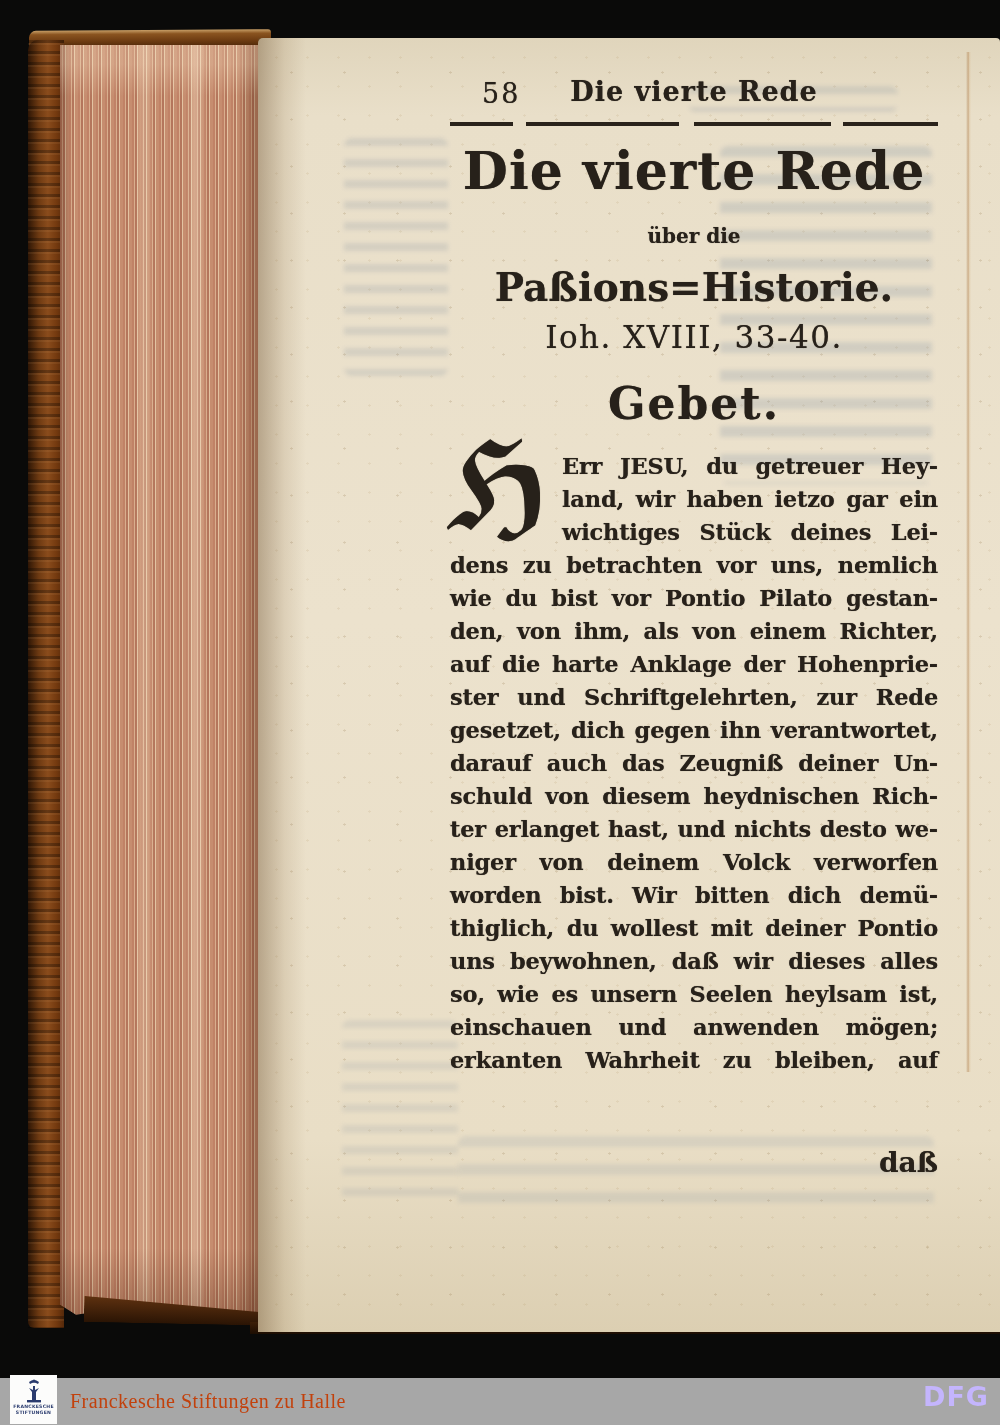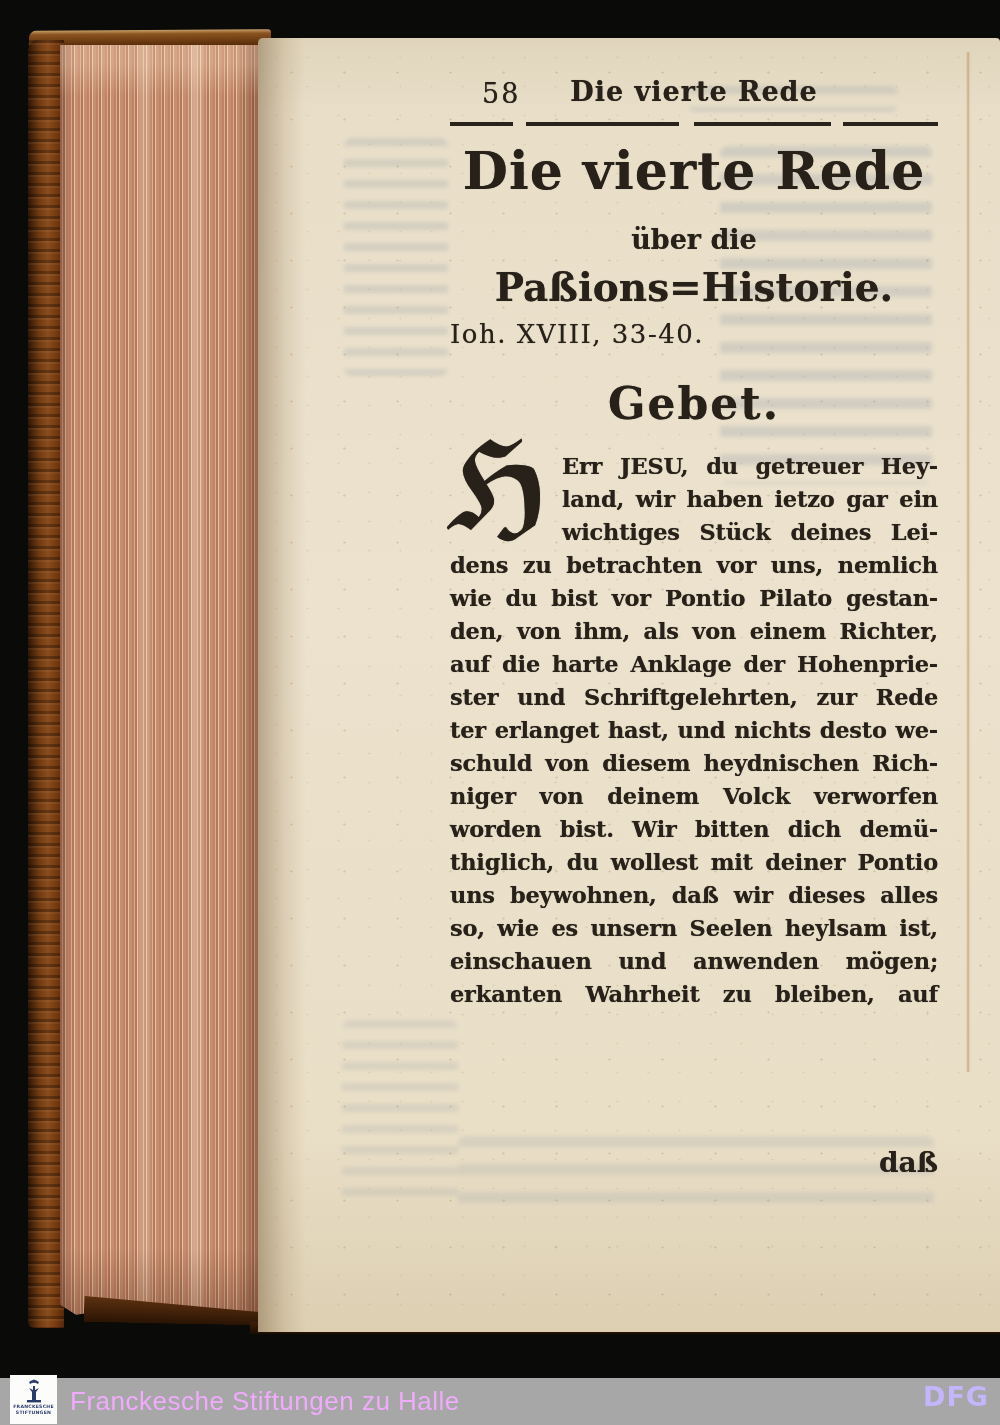--- a/index.html
+++ b/index.html
@@ -41,23 +41,23 @@
     filter:blur(.4px);}
   
   .ink{color:#27211a;text-shadow:0 0 .7px rgba(35,27,18,.65);}
   .col{position:absolute;left:192px;width:488px;}
   .pagenum{top:40px;font-size:27px;letter-spacing:2px;}
   .runhead{top:38px;text-align:center;font-weight:700;font-size:27px;letter-spacing:1px;}
   .rule{top:84px;height:4px;background:
     linear-gradient(90deg,#2a231b 0 13%,transparent 13% 15.5%,#2a231b 15.5% 47%,transparent 47% 50%,#2a231b 50% 78%,transparent 78% 80.5%,#2a231b 80.5% 100%);
     filter:blur(.3px);}
   .title1{top:102px;text-align:center;font-weight:700;font-size:52px;letter-spacing:1px;}
-  .title2{top:186px;text-align:center;font-weight:700;font-size:27px;}
+  .title2{top:186px;text-align:center;font-weight:700;font-size:20px;}
   .title3{top:226px;text-align:center;font-weight:700;font-size:39px;}
-  .scripture{top:281px;text-align:left;font-weight:400;font-size:26px;letter-spacing:1.5px;}
+  .scripture{top:281px;text-align:center;font-weight:400;font-size:31px;letter-spacing:1.5px;}
   .gebet{top:340px;text-align:center;font-weight:700;font-size:44px;letter-spacing:2px;}
   .bodytext{top:412px;font-weight:700;font-size:22.5px;}
   .bline{text-align:justify;text-align-last:justify;line-height:33px;height:33px;letter-spacing:-.2px;}
   .dropcap{float:left;width:112px;height:99px;position:relative;}
   .dropcap span{position:absolute;left:-6px;top:-14px;font-size:118px;line-height:99px;
     font-family:"DejaVu Serif","DejaVu Sans",serif;transform:rotate(-3deg);}
   .catchword{position:absolute;left:192px;top:1108px;width:488px;text-align:right;
     font-weight:700;font-size:28px;}
   
   .ghost{position:absolute;filter:blur(2.2px);opacity:.8;border-radius:8px;}
@@ -69,21 +69,21 @@
   .ghost-bottom{left:200px;top:1098px;width:476px;height:78px;opacity:.55;}
   .ghost-margin-low{left:84px;top:982px;width:116px;height:182px;opacity:.6;}
   
   .bar{position:absolute;left:0;top:1378px;width:1000px;height:47px;background:#a7a7a7;}
   .fs-logo{position:absolute;left:10px;top:1375px;width:47px;height:49px;background:#fcfcfb;
     display:flex;flex-direction:column;align-items:center;justify-content:flex-start;}
   .fs-pict{margin-top:3px;width:26px;height:26px;}
   .fs-lines{text-align:center;color:#2a3b6e;font-family:"DejaVu Sans","Liberation Sans",sans-serif;
     font-weight:700;font-size:4.6px;line-height:6px;letter-spacing:.25px;}
   .inst{position:absolute;left:70px;top:1378px;height:47px;display:flex;align-items:center;
-    color:#f0abfc;font-family:Liberation Sans, sans-serif;font-size:26px;letter-spacing:.5px;}
+    color:#c2410c;font-family:Liberation Serif, serif;font-size:20px;letter-spacing:.5px;}
   .dfg{position:absolute;right:11px;top:1378px;height:36px;display:flex;align-items:center;
     color:#c4b5fd;font-family:"DejaVu Sans","Liberation Sans",sans-serif;font-weight:800;
     font-size:27px;letter-spacing:1px;}
 </style>
 </head>
 <body>
 
 <div class="stage">
 
   <div class="cover-top"></div>
@@ -117,22 +117,24 @@
         <span>ℌ</span>
       </div>
     <div class="bline">Err JESU, du getreuer Hey-</div>
         <div class="bline">land, wir haben ietzo gar ein</div>
         <div class="bline">wichtiges Stück deines Lei-</div>
         <div class="bline">dens zu betrachten vor uns, nemlich</div>
         <div class="bline">wie du bist vor Pontio Pilato gestan-</div>
         <div class="bline">den, von ihm, als von einem Richter,</div>
         <div class="bline">auf die harte Anklage der Hohenprie-</div>
         <div class="bline">ster und Schriftgelehrten, zur Rede</div>
+        <div class="bline">gesetzet, dich gegen ihn verantwortet,</div>
+        <div class="bline">darauf auch das Zeugniß deiner Un-</div>
+        <div class="bline">schuld von diesem heydnischen Rich-</div>
         <div class="bline">ter erlanget hast, und nichts desto we-</div>
-        <div class="bline">schuld von diesem heydnischen Rich-</div>
         <div class="bline">niger von deinem Volck verworfen</div>
         <div class="bline">worden bist. Wir bitten dich demü-</div>
         <div class="bline">thiglich, du wollest mit deiner Pontio</div>
         <div class="bline">uns beywohnen, daß wir dieses alles</div>
         <div class="bline">so, wie es unsern Seelen heylsam ist,</div>
         <div class="bline">einschauen und anwenden mögen;</div>
         <div class="bline">erkanten Wahrheit zu bleiben, auf</div>
       </div>
 
     <div class="catchword ink">daß</div>

